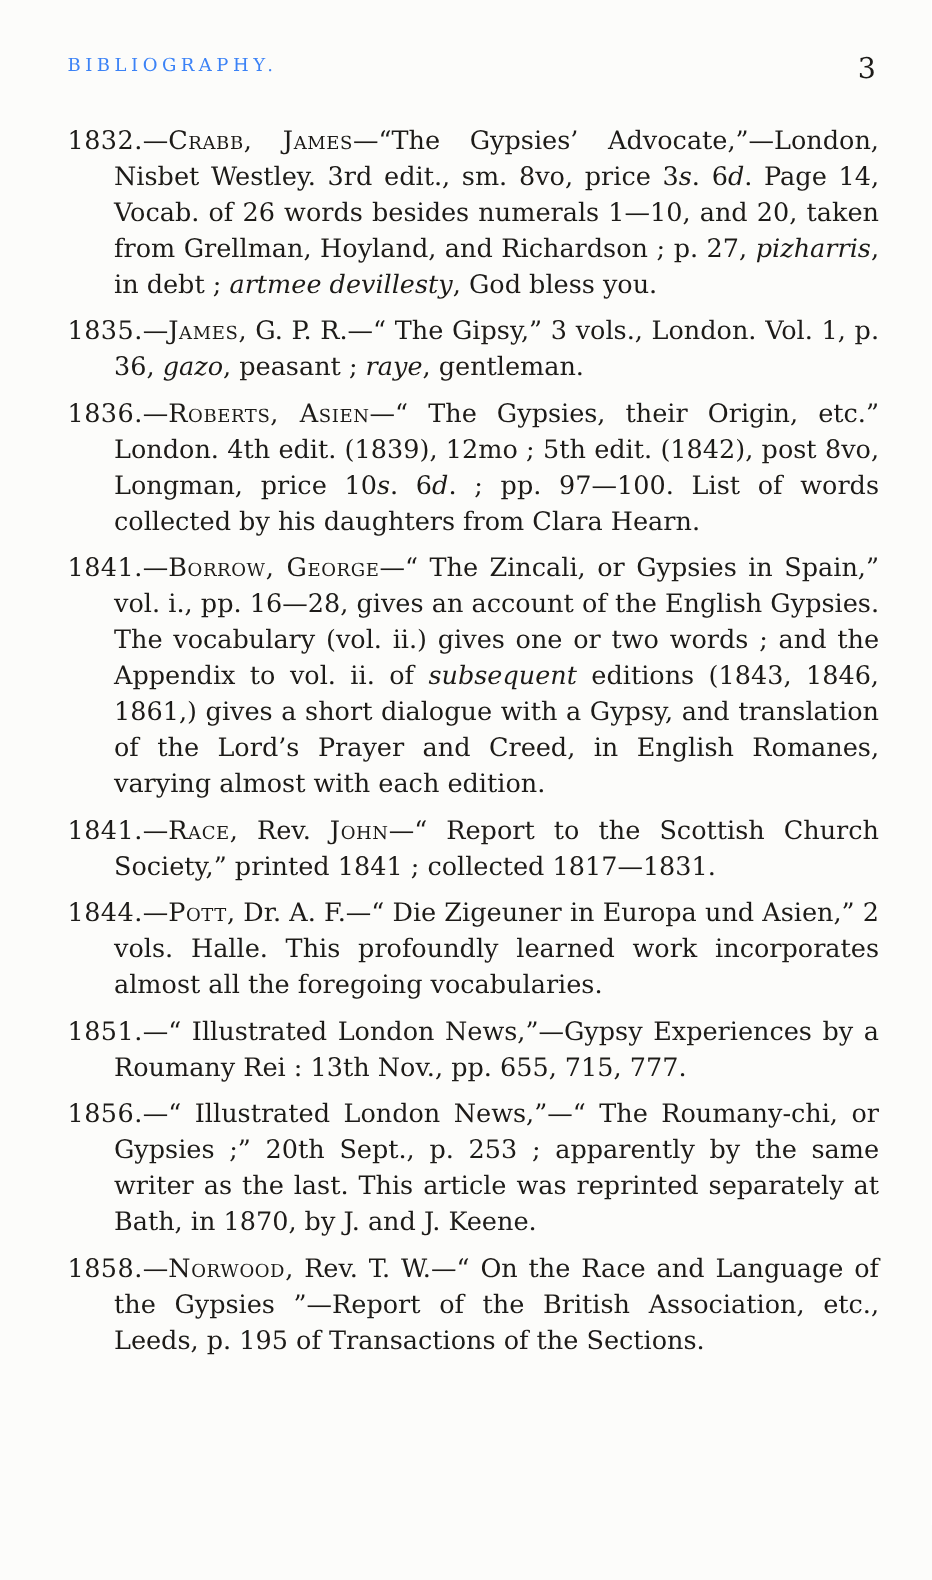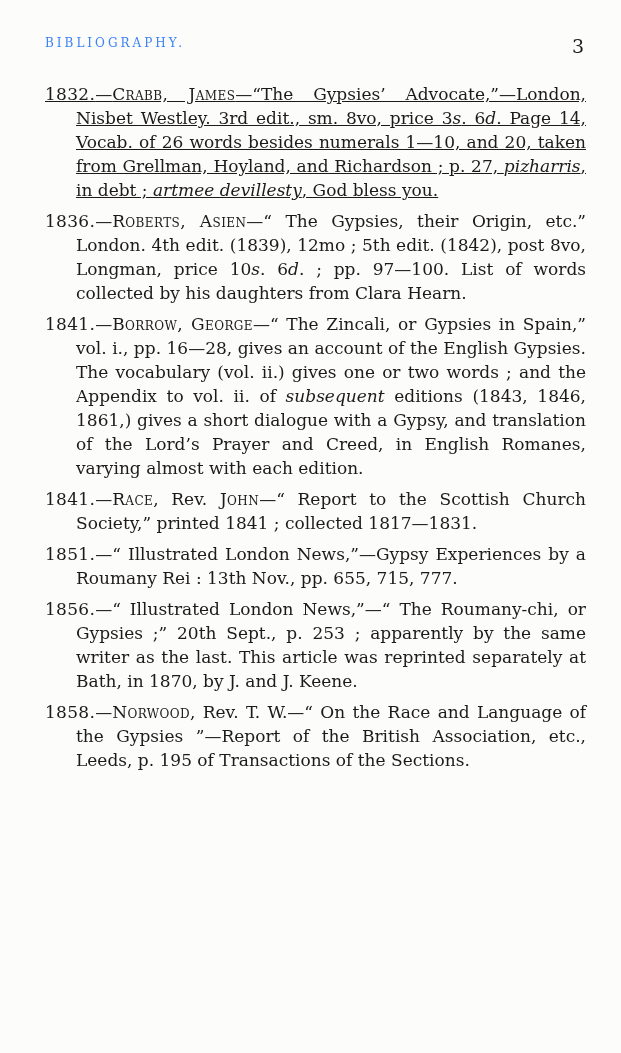--- a/index.html
+++ b/index.html
@@ -47,21 +47,20 @@
     margin: 7px 0 0 0;
     padding-left: 31px;
     text-indent: -31px;
     text-align: justify;
     font-size: 17px;
     line-height: 24px;
     color: #1d1b18;
   }
   p.entry:first-child {
     margin-top: 0;
-    text-decoration: underline;
   }
   .sc {
     font-variant: small-caps;
     letter-spacing: 0.4px;
   }
   .i {
     font-style: italic;
   }
   .year {
     letter-spacing: 0.3px;
@@ -70,20 +69,22 @@
 </head>
 <body>
 
 <div class="page">
   <div class="running-head">
     <span class="running-title">BIBLIOGRAPHY.</span>
     <span class="page-number">3</span>
   </div>
   <div class="entries" id="entries">
       <p class="entry"><span class="year">1832.</span><span>—</span><span class="sc">Crabb, James</span><span>—“The Gypsies’ Advocate,”—London, Nisbet Westley. 3rd edit., sm. 8vo, price 3</span><span class="i">s</span><span>. 6</span><span class="i">d</span><span>. Page 14, Vocab. of 26 words besides numerals 1—10, and 20, taken from Grellman, Hoyland, and Richardson ; p. 27, </span><span class="i">pizharris</span><span>, in debt ; </span><span class="i">artmee devillesty</span><span>, God bless you.</span></p>
+      <p class="entry"><span class="year">1835.</span><span>—</span><span class="sc">James</span><span>, G. P. R.—“ The Gipsy,” 3 vols., London. Vol. 1, p. 36, </span><span class="i">gazo</span><span>, peasant ; </span><span class="i">raye</span><span>, gentleman.</span></p>
       <p class="entry"><span class="year">1836.</span><span>—</span><span class="sc">Roberts, Asien</span><span>—“ The Gypsies, their Origin, etc.” London. 4th edit. (1839), 12mo ; 5th edit. (1842), post 8vo, Longman, price 10</span><span class="i">s</span><span>. 6</span><span class="i">d</span><span>. ; pp. 97—100. List of words collected by his daughters from Clara Hearn.</span></p>
       <p class="entry"><span class="year">1841.</span><span>—</span><span class="sc">Borrow, George</span><span>—“ The Zincali, or Gypsies in Spain,” vol. i., pp. 16—28, gives an account of the English Gypsies. The vocabulary (vol. ii.) gives one or two words ; and the Appendix to vol. ii. of </span><span class="i">subsequent</span><span> editions (1843, 1846, 1861,) gives a short dialogue with a Gypsy, and translation of the Lord’s Prayer and Creed, in English Romanes, varying almost with each edition.</span></p>
       <p class="entry"><span class="year">1841.</span><span>—</span><span class="sc">Race</span><span>, Rev. </span><span class="sc">John</span><span>—“ Report to the Scottish Church Society,” printed 1841 ; collected 1817—1831.</span></p>
+      <p class="entry"><span class="year">1844.</span><span>—</span><span class="sc">Pott</span><span>, Dr. A. F.—“ Die Zigeuner in Europa und Asien,” 2 vols. Halle. This profoundly learned work incorporates almost all the foregoing vocabularies.</span></p>
       <p class="entry"><span class="year">1851.</span><span>—“ Illustrated London News,”—Gypsy Experiences by a Roumany Rei : 13th Nov., pp. 655, 715, 777.</span></p>
       <p class="entry"><span class="year">1856.</span><span>—“ Illustrated London News,”—“ The Roumany-chi, or Gypsies ;” 20th Sept., p. 253 ; apparently by the same writer as the last. This article was reprinted separately at Bath, in 1870, by J. and J. Keene.</span></p>
       <p class="entry"><span class="year">1858.</span><span>—</span><span class="sc">Norwood</span><span>, Rev. T. W.—“ On the Race and Language of the Gypsies ”—Report of the British Association, etc., Leeds, p. 195 of Transactions of the Sections.</span></p>
     </div>
 </div>
 
 </body></html>

